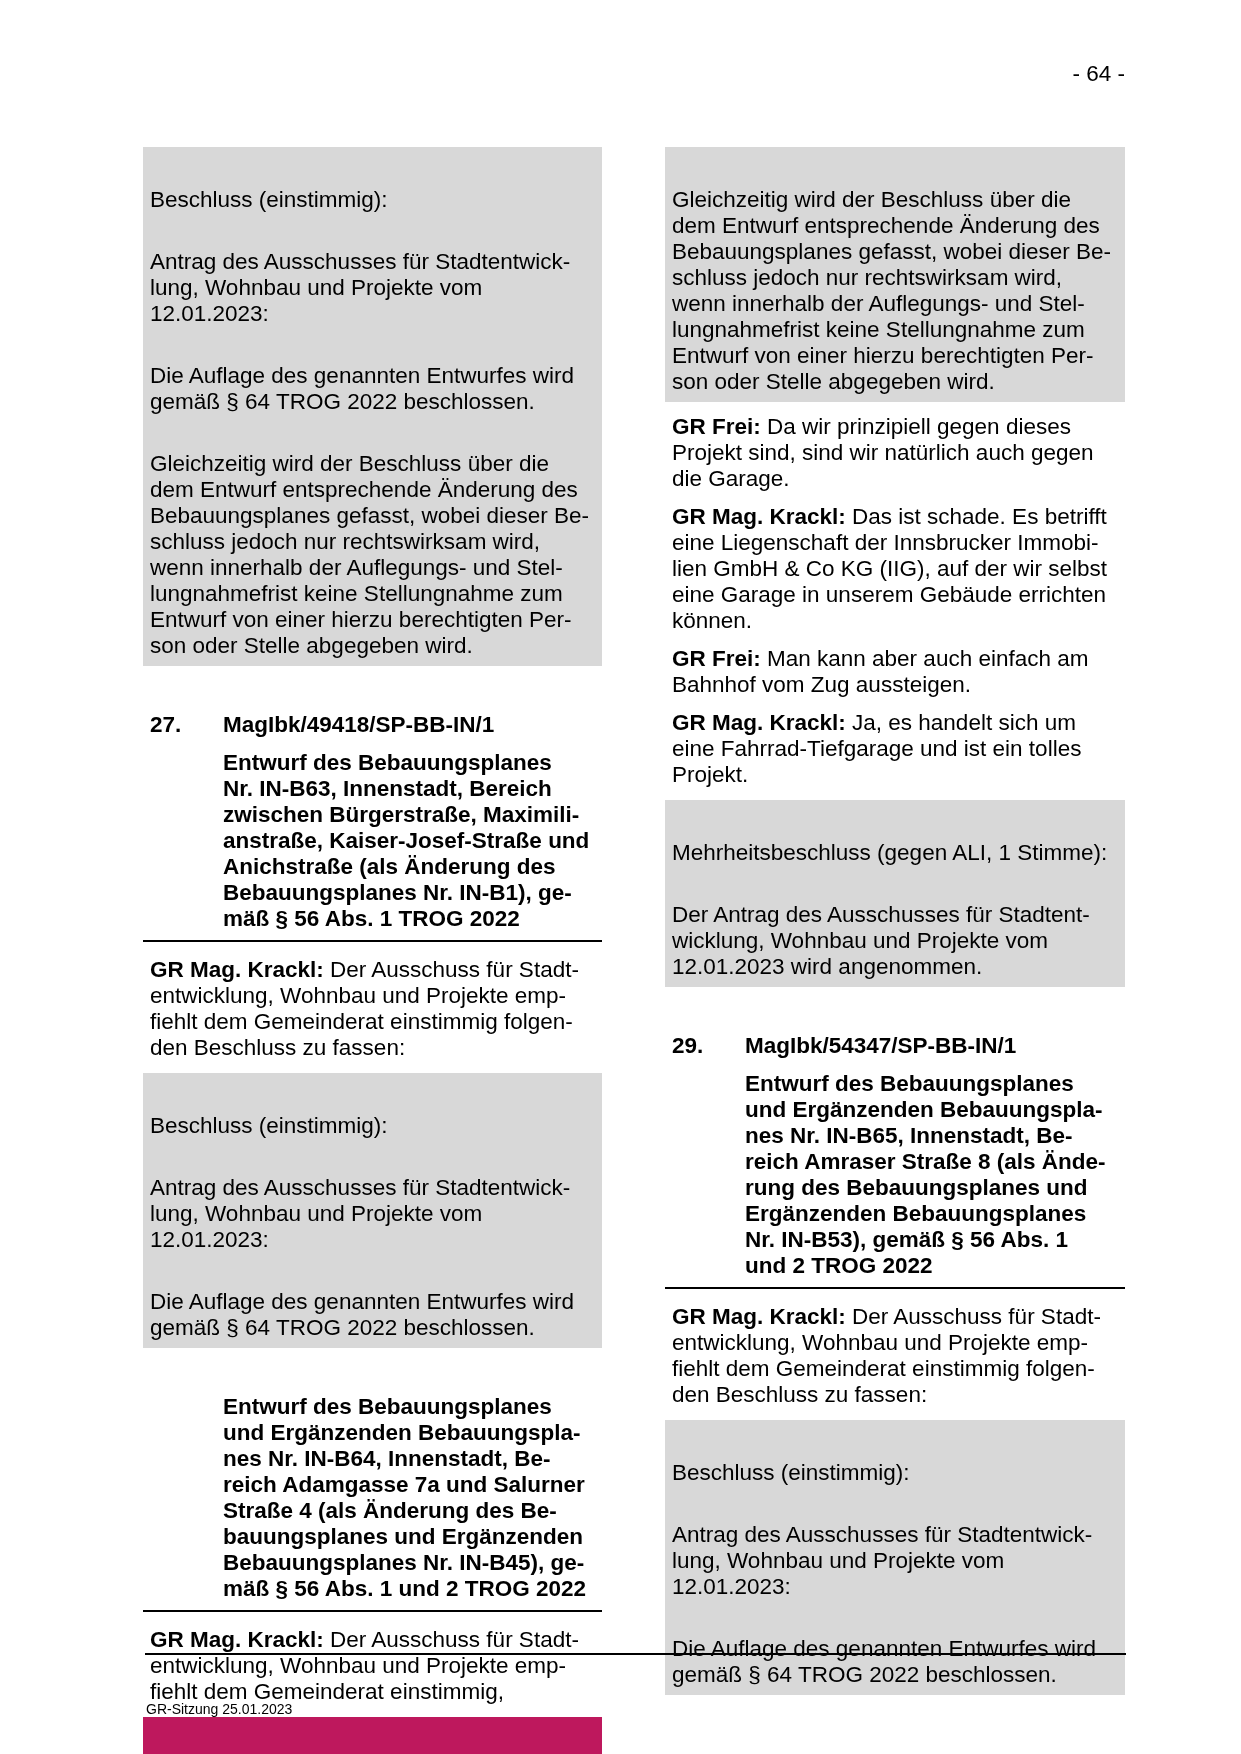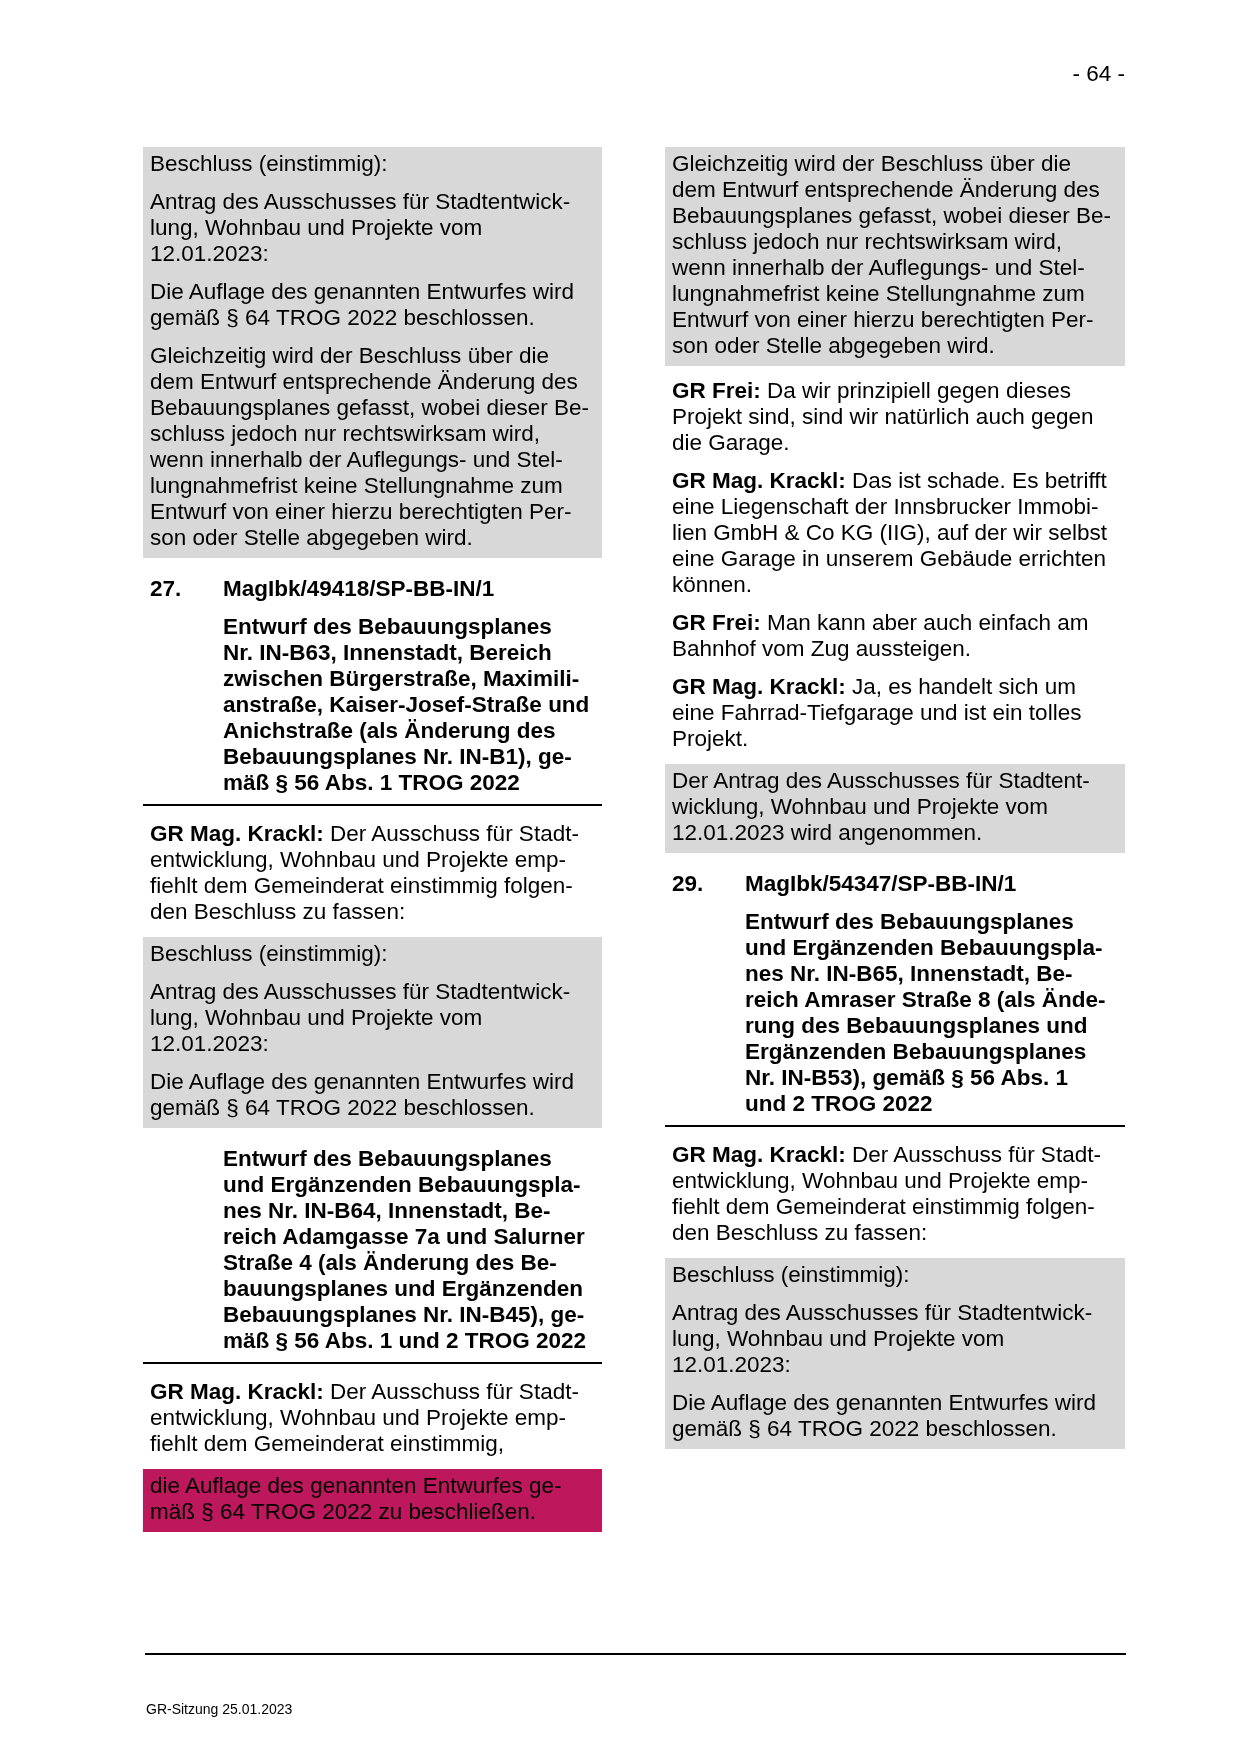--- a/index.html
+++ b/index.html
@@ -32,25 +32,25 @@
 
   .col p {
     margin: 0 0 12px 0;
     padding: 0 7px;
     white-space: nowrap;
   }
   .block.highlight {
     margin: 0 0 12px 0;
     padding: 4px 7px 7px 7px;
   }
-  .block.highlight p { padding: 0; }
+  .block.highlight p { padding: 0; margin-top: 36px; }
   .block.highlight p:last-child { margin-bottom: 0; }
 
   .agenda {
-    margin: 18px 0 15px 0;
+    margin: 46px 0 15px 0;
     padding: 0 7px 8px 7px;
     border-bottom: 2px solid #000000;
     font-weight: bold;
     white-space: nowrap;
   }
   .agenda-head { display: flex; }
   .agenda-number { flex: 0 0 73px; width: 73px; }
   .agenda-title { margin-left: 73px; margin-top: 12px; }
 
   sup { font-size: 60%; vertical-align: super; line-height: 0; }
@@ -106,20 +106,21 @@
     </div>
   <div class="col col-right">
       <div class="block highlight" style="background: rgb(216, 216, 216);">
         <p>Gleichzeitig wird der Beschluss über die<br>dem Entwurf entsprechende Änderung des<br>Bebauungsplanes gefasst, wobei dieser Be-<br>schluss jedoch nur rechtswirksam wird,<br>wenn innerhalb der Auflegungs- und Stel-<br>lungnahmefrist keine Stellungnahme zum<br>Entwurf von einer hierzu berechtigten Per-<br>son oder Stelle abgegeben wird.</p>
       </div>
       <p><b>GR Frei:</b> Da wir prinzipiell gegen dieses<br>Projekt sind, sind wir natürlich auch gegen<br>die Garage.</p>
       <p><b>GR Mag. Krackl:</b> Das ist schade. Es betrifft<br>eine Liegenschaft der Innsbrucker Immobi-<br>lien GmbH &amp; Co KG (IIG), auf der wir selbst<br>eine Garage in unserem Gebäude errichten<br>können.</p>
       <p><b>GR Frei:</b> Man kann aber auch einfach am<br>Bahnhof vom Zug aussteigen.</p>
       <p><b>GR Mag. Krackl:</b> Ja, es handelt sich um<br>eine Fahrrad-Tiefgarage und ist ein tolles<br>Projekt.</p>
       <div class="block highlight" style="background: rgb(216, 216, 216);">
+        <p>Mehrheitsbeschluss (gegen ALI, 1 Stimme):</p>
         <p>Der Antrag des Ausschusses für Stadtent-<br>wicklung, Wohnbau und Projekte vom<br>12.01.2023 wird angenommen.</p>
       </div>
       <div class="agenda">
         <div class="agenda-head">
           <span class="agenda-number">29.</span>
           <span class="agenda-ref">MagIbk/54347/SP-BB-IN/1</span>
         </div>
         <div class="agenda-title">Entwurf des Bebauungsplanes<br>und Ergänzenden Bebauungspla-<br>nes Nr. IN-B65, Innenstadt, Be-<br>reich Amraser Straße 8 (als Ände-<br>rung des Bebauungsplanes und<br>Ergänzenden Bebauungsplanes<br>Nr. IN-B53), gemäß § 56 Abs. 1<br>und 2 TROG 2022</div>
       </div>
       <p><b>GR Mag. Krackl:</b> Der Ausschuss für Stadt-<br>entwicklung, Wohnbau und Projekte emp-<br>fiehlt dem Gemeinderat einstimmig folgen-<br>den Beschluss zu fassen:</p>

